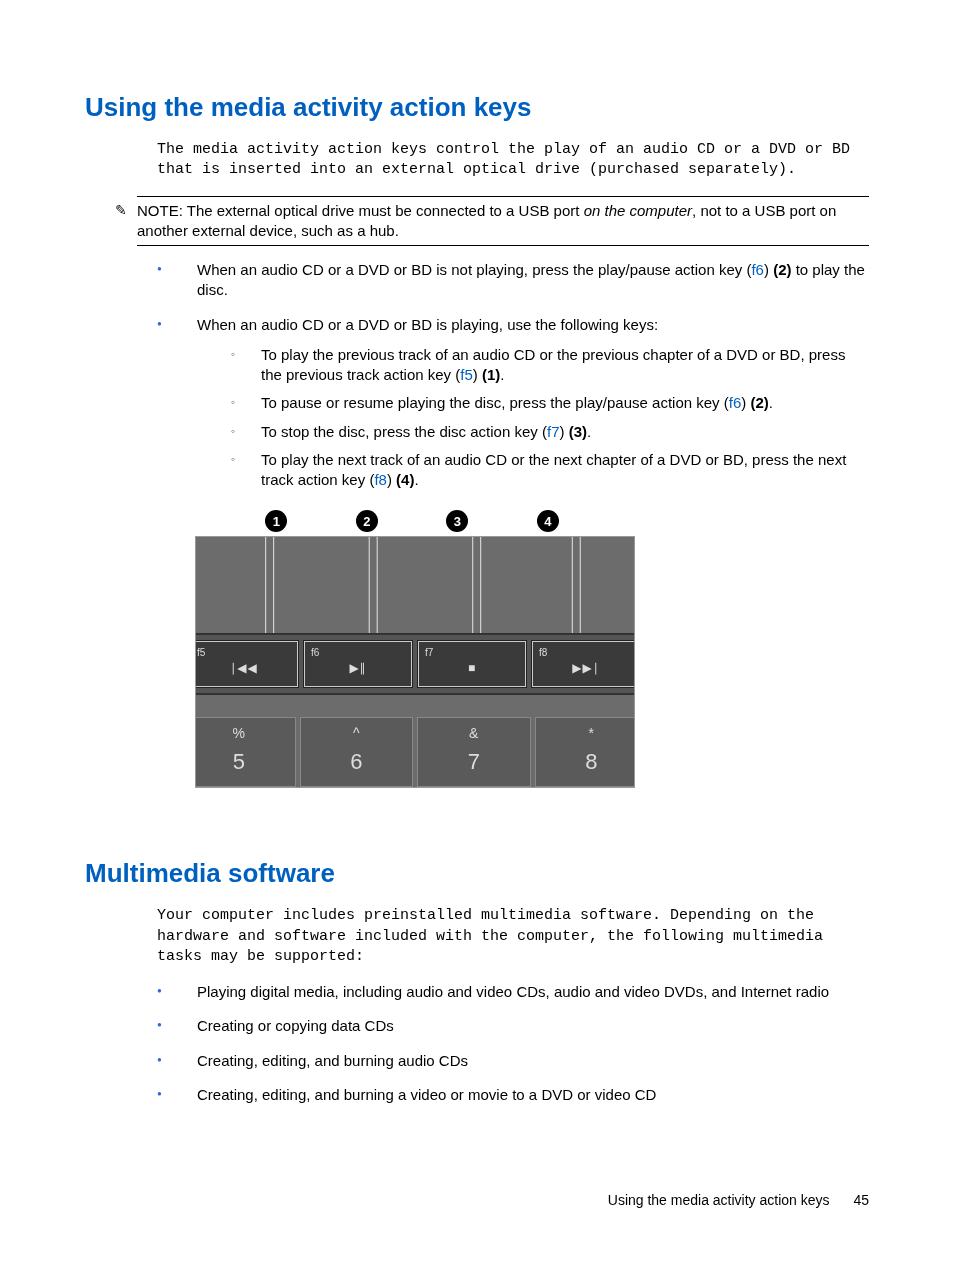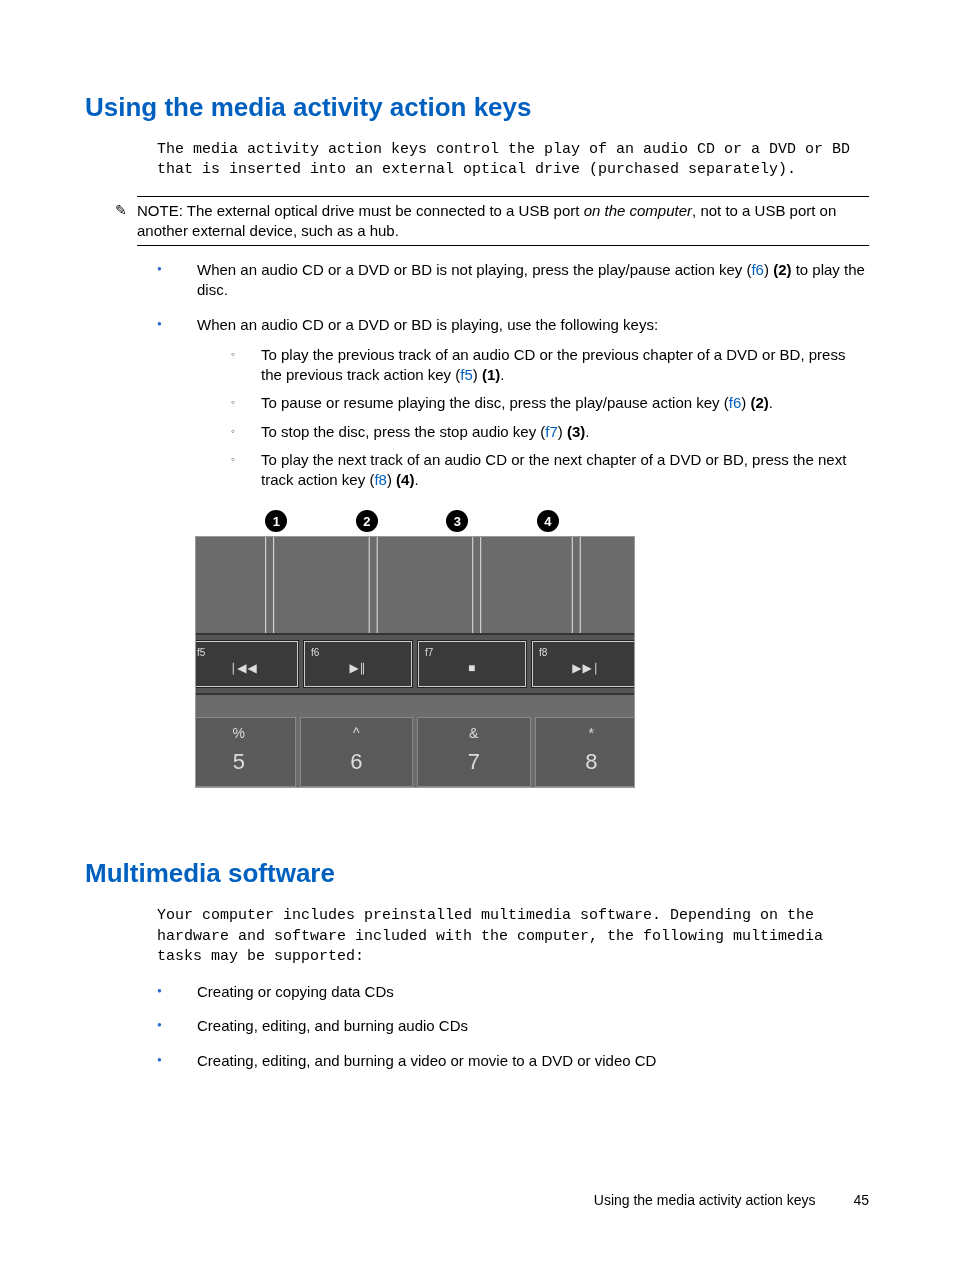--- a/index.html
+++ b/index.html
@@ -159,21 +159,21 @@
     pointer-events: none;
   }
   .leader-lines svg { width: 100%; height: 100%; }
 
   .footer {
     position: absolute;
     bottom: 60px;
     right: 85px;
     font-size: 14px;
   }
-  .page-num { margin-left: 34px; }
+  .page-num { margin-left: 20px; }
 
   .gap { height: 38px; }
 </style>
 </head>
 <body>
 
 <h1 class="section">Using the media activity action keys</h1>
 
 <p class="body-indent">The media activity action keys control the play of an audio CD or a DVD or BD that is inserted into an external optical drive (purchased separately).</p>
 
@@ -190,21 +190,21 @@
   <li>
     <span>When an audio CD or a DVD or BD is playing, use the following keys:</span>
     <ul class="circ">
       <li>
         <span>To play the previous track of an audio CD or the previous chapter of a DVD or BD, press the previous track action key (</span><span class="fkey">f5</span><span>) </span><span class="bold">(1)</span><span>.</span>
       </li>
       <li>
         <span>To pause or resume playing the disc, press the play/pause action key (</span><span class="fkey">f6</span><span>) </span><span class="bold">(2)</span><span>.</span>
       </li>
       <li>
-        <span>To stop the disc, press the stop audio key (</span><span class="fkey">f7</span><span>) </span><span class="bold">(3)</span><span>.</span>
+        <span>To stop the disc, press the disc action key (</span><span class="fkey">f7</span><span>) </span><span class="bold">(3)</span><span>.</span>
       </li>
       <li>
         <span>To play the next track of an audio CD or the next chapter of a DVD or BD, press the next track action key (</span><span class="fkey">f8</span><span>) </span><span class="bold">(4)</span><span>.</span>
       </li>
     </ul>
   </li>
 </ul>
 
 <div class="kbd-wrap">
   <div class="callout-row">
@@ -267,20 +267,21 @@
   </div>
 </div>
 
 <div class="gap"></div>
 
 <h1 class="section">Multimedia software</h1>
 
 <p class="body-indent">Your computer includes preinstalled multimedia software. Depending on the hardware and software included with the computer, the following multimedia tasks may be supported:</p>
 
 <ul class="disc">
+  <li><span>Playing digital media, including audio and video CDs, audio and video DVDs, and Internet radio</span></li>
   <li><span>Creating or copying data CDs</span></li>
   <li><span>Creating, editing, and burning audio CDs</span></li>
   <li><span>Creating, editing, and burning a video or movie to a DVD or video CD</span></li>
 </ul>
 
 <div class="footer">
   <span>Using the media activity action keys</span>
   <span class="page-num">45</span>
 </div>
 

